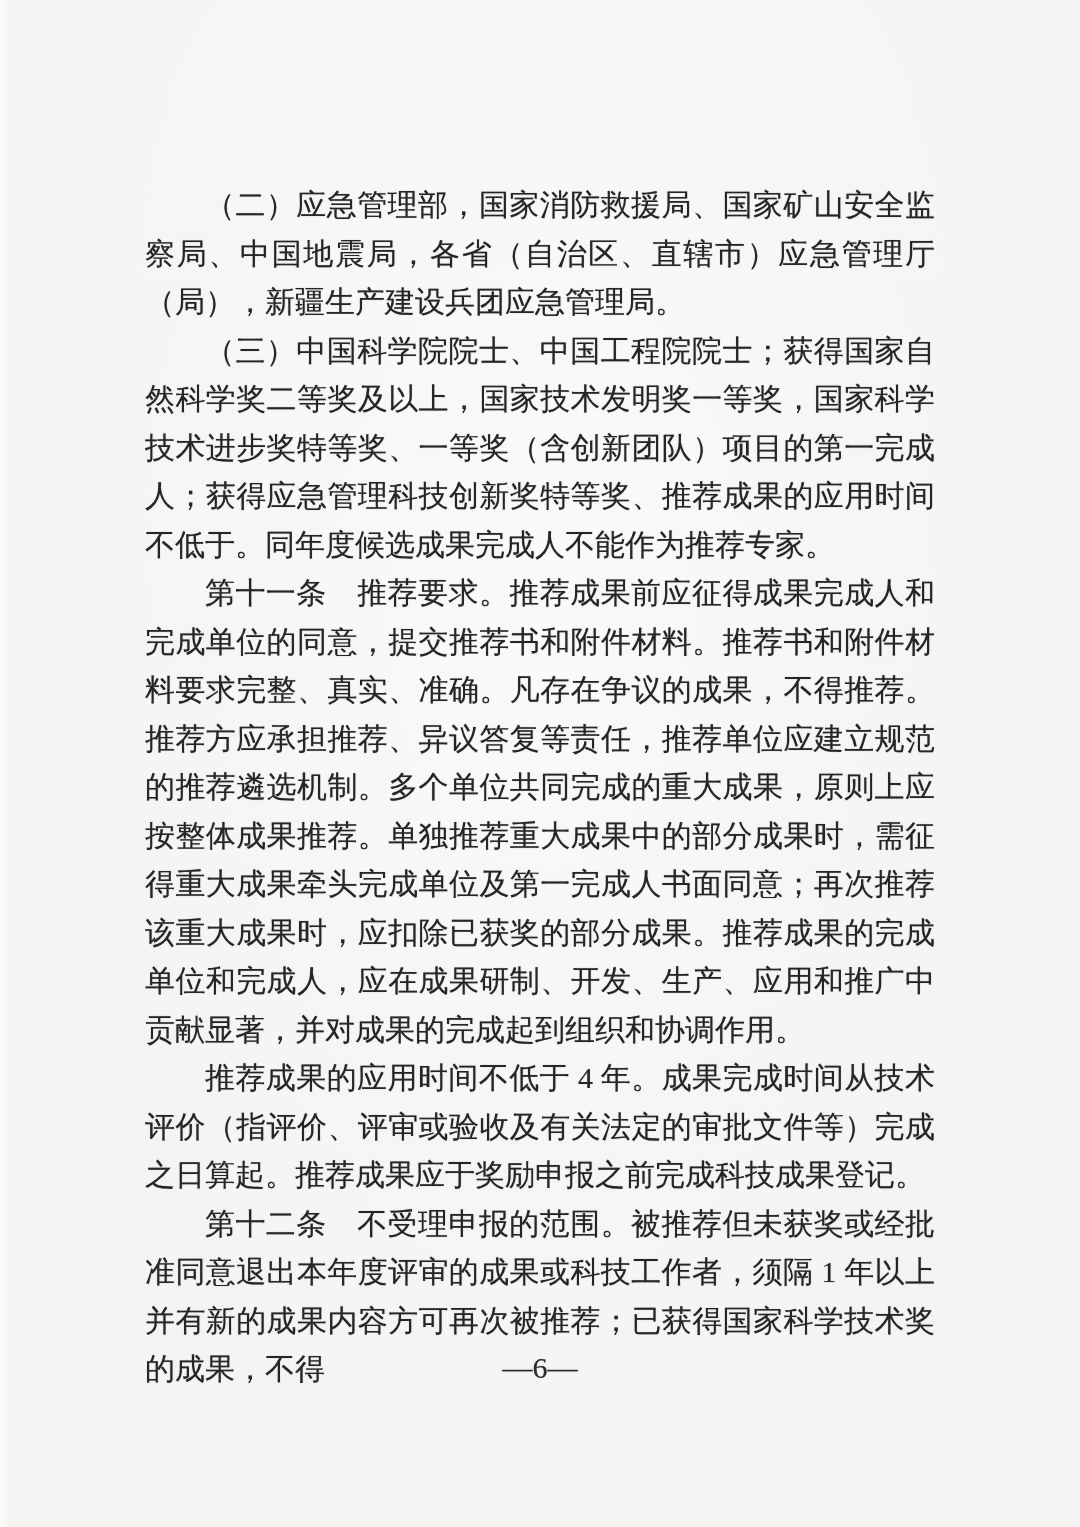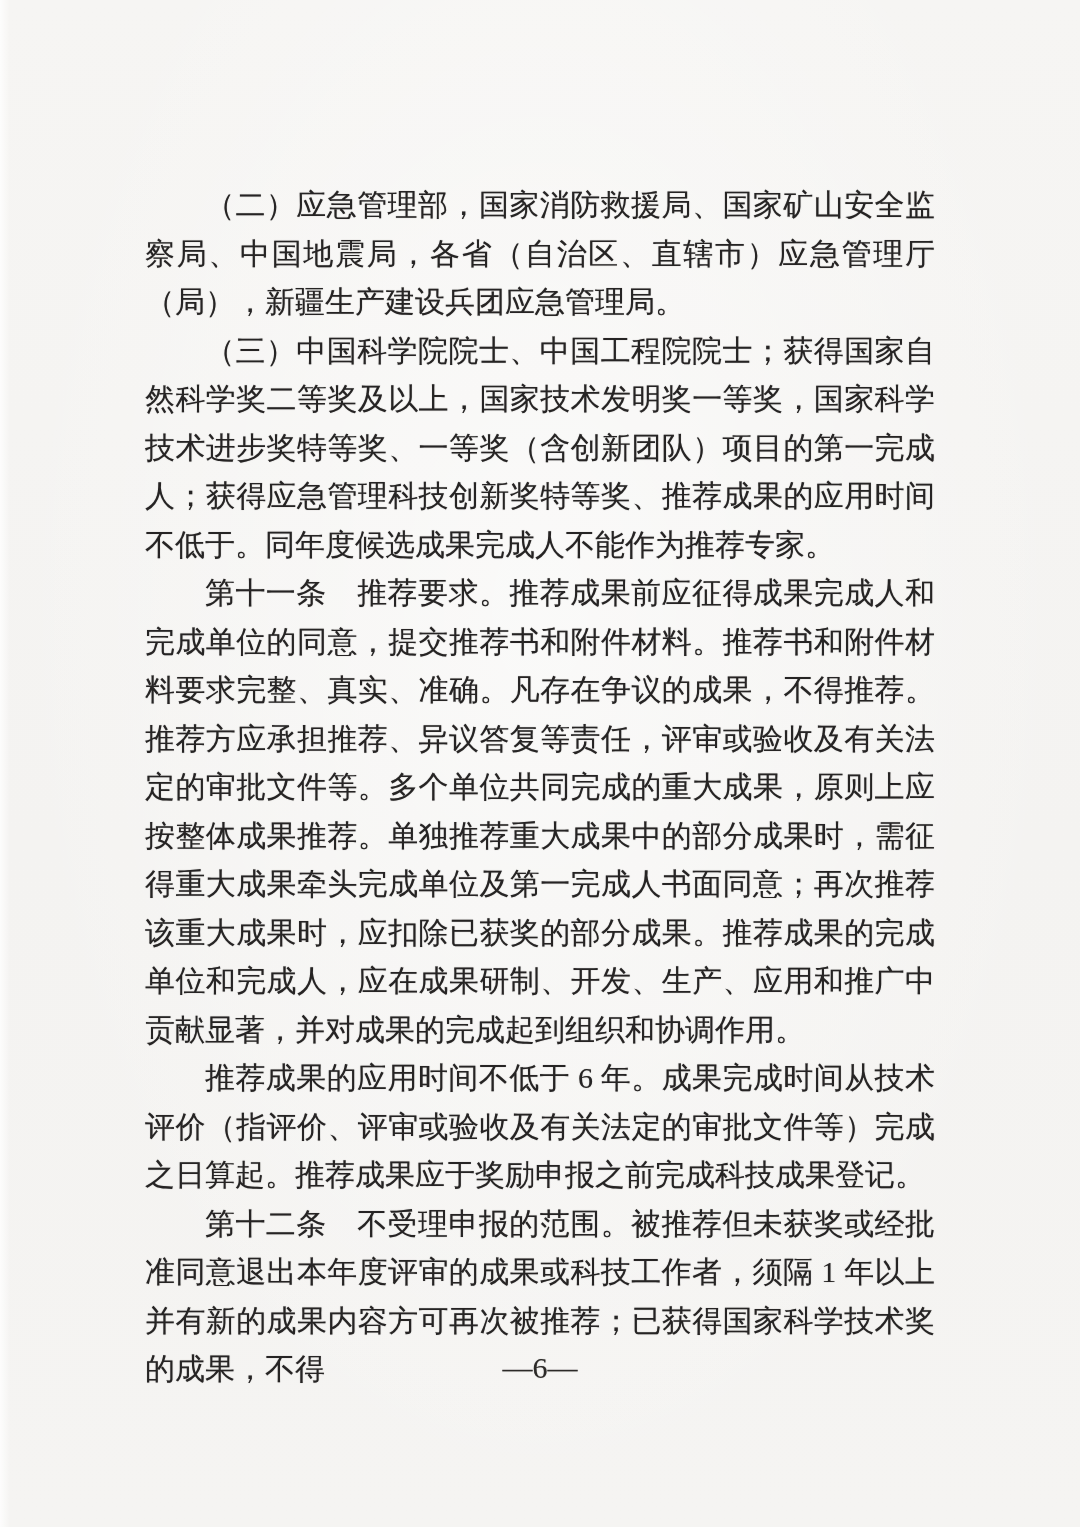--- a/index.html
+++ b/index.html
@@ -64,19 +64,19 @@
 </style>
 </head>
 <body>
 
 <div class="page">
   <div class="scan-edge"></div>
 
   <div class="content">
     <p>（二）应急管理部，国家消防救援局、国家矿山安全监察局、中国地震局，各省（自治区、直辖市）应急管理厅（局），新疆生产建设兵团应急管理局。</p>
     <p>（三）中国科学院院士、中国工程院院士；获得国家自然科学奖二等奖及以上，国家技术发明奖一等奖，国家科学技术进步奖特等奖、一等奖（含创新团队）项目的第一完成人；获得应急管理科技创新奖特等奖、推荐成果的应用时间不低于。同年度候选成果完成人不能作为推荐专家。</p>
-    <p>第十一条　推荐要求。推荐成果前应征得成果完成人和完成单位的同意，提交推荐书和附件材料。推荐书和附件材料要求完整、真实、准确。凡存在争议的成果，不得推荐。推荐方应承担推荐、异议答复等责任，评审或验收及有关法定的审批文件等。多个单位共同完成的重大成果，原则上应按整体成果推荐。单独推荐重大成果中的部分成果时，需征得重大成果牵头完成单位及第一完成人书面同意；再次推荐该重大成果时，应扣除已获奖的部分成果。推荐成果的完成单位和完成人，应在成果研制、开发、生产、应用和推广中贡献显著，并对成果的完成起到组织和协调作用。</p>
-    <p>推荐成果的应用时间不低于 6 年。成果完成时间从技术评价（指评价、评审或验收及有关法定的审批文件等）完成之日算起。推荐成果应于奖励申报之前完成科技成果登记。</p>
+    <p>第十一条　推荐要求。推荐成果前应征得成果完成人和完成单位的同意，提交推荐书和附件材料。推荐书和附件材料要求完整、真实、准确。凡存在争议的成果，不得推荐。推荐方应承担推荐、异议答复等责任，推荐单位应建立规范的推荐遴选机制。多个单位共同完成的重大成果，原则上应按整体成果推荐。单独推荐重大成果中的部分成果时，需征得重大成果牵头完成单位及第一完成人书面同意；再次推荐该重大成果时，应扣除已获奖的部分成果。推荐成果的完成单位和完成人，应在成果研制、开发、生产、应用和推广中贡献显著，并对成果的完成起到组织和协调作用。</p>
+    <p>推荐成果的应用时间不低于 4 年。成果完成时间从技术评价（指评价、评审或验收及有关法定的审批文件等）完成之日算起。推荐成果应于奖励申报之前完成科技成果登记。</p>
     <p>第十二条　不受理申报的范围。被推荐但未获奖或经批准同意退出本年度评审的成果或科技工作者，须隔 1 年以上并有新的成果内容方可再次被推荐；已获得国家科学技术奖的成果，不得</p>
   </div>
 
   <div class="page-number">—6—</div>
 </div>
 
 </body></html>

